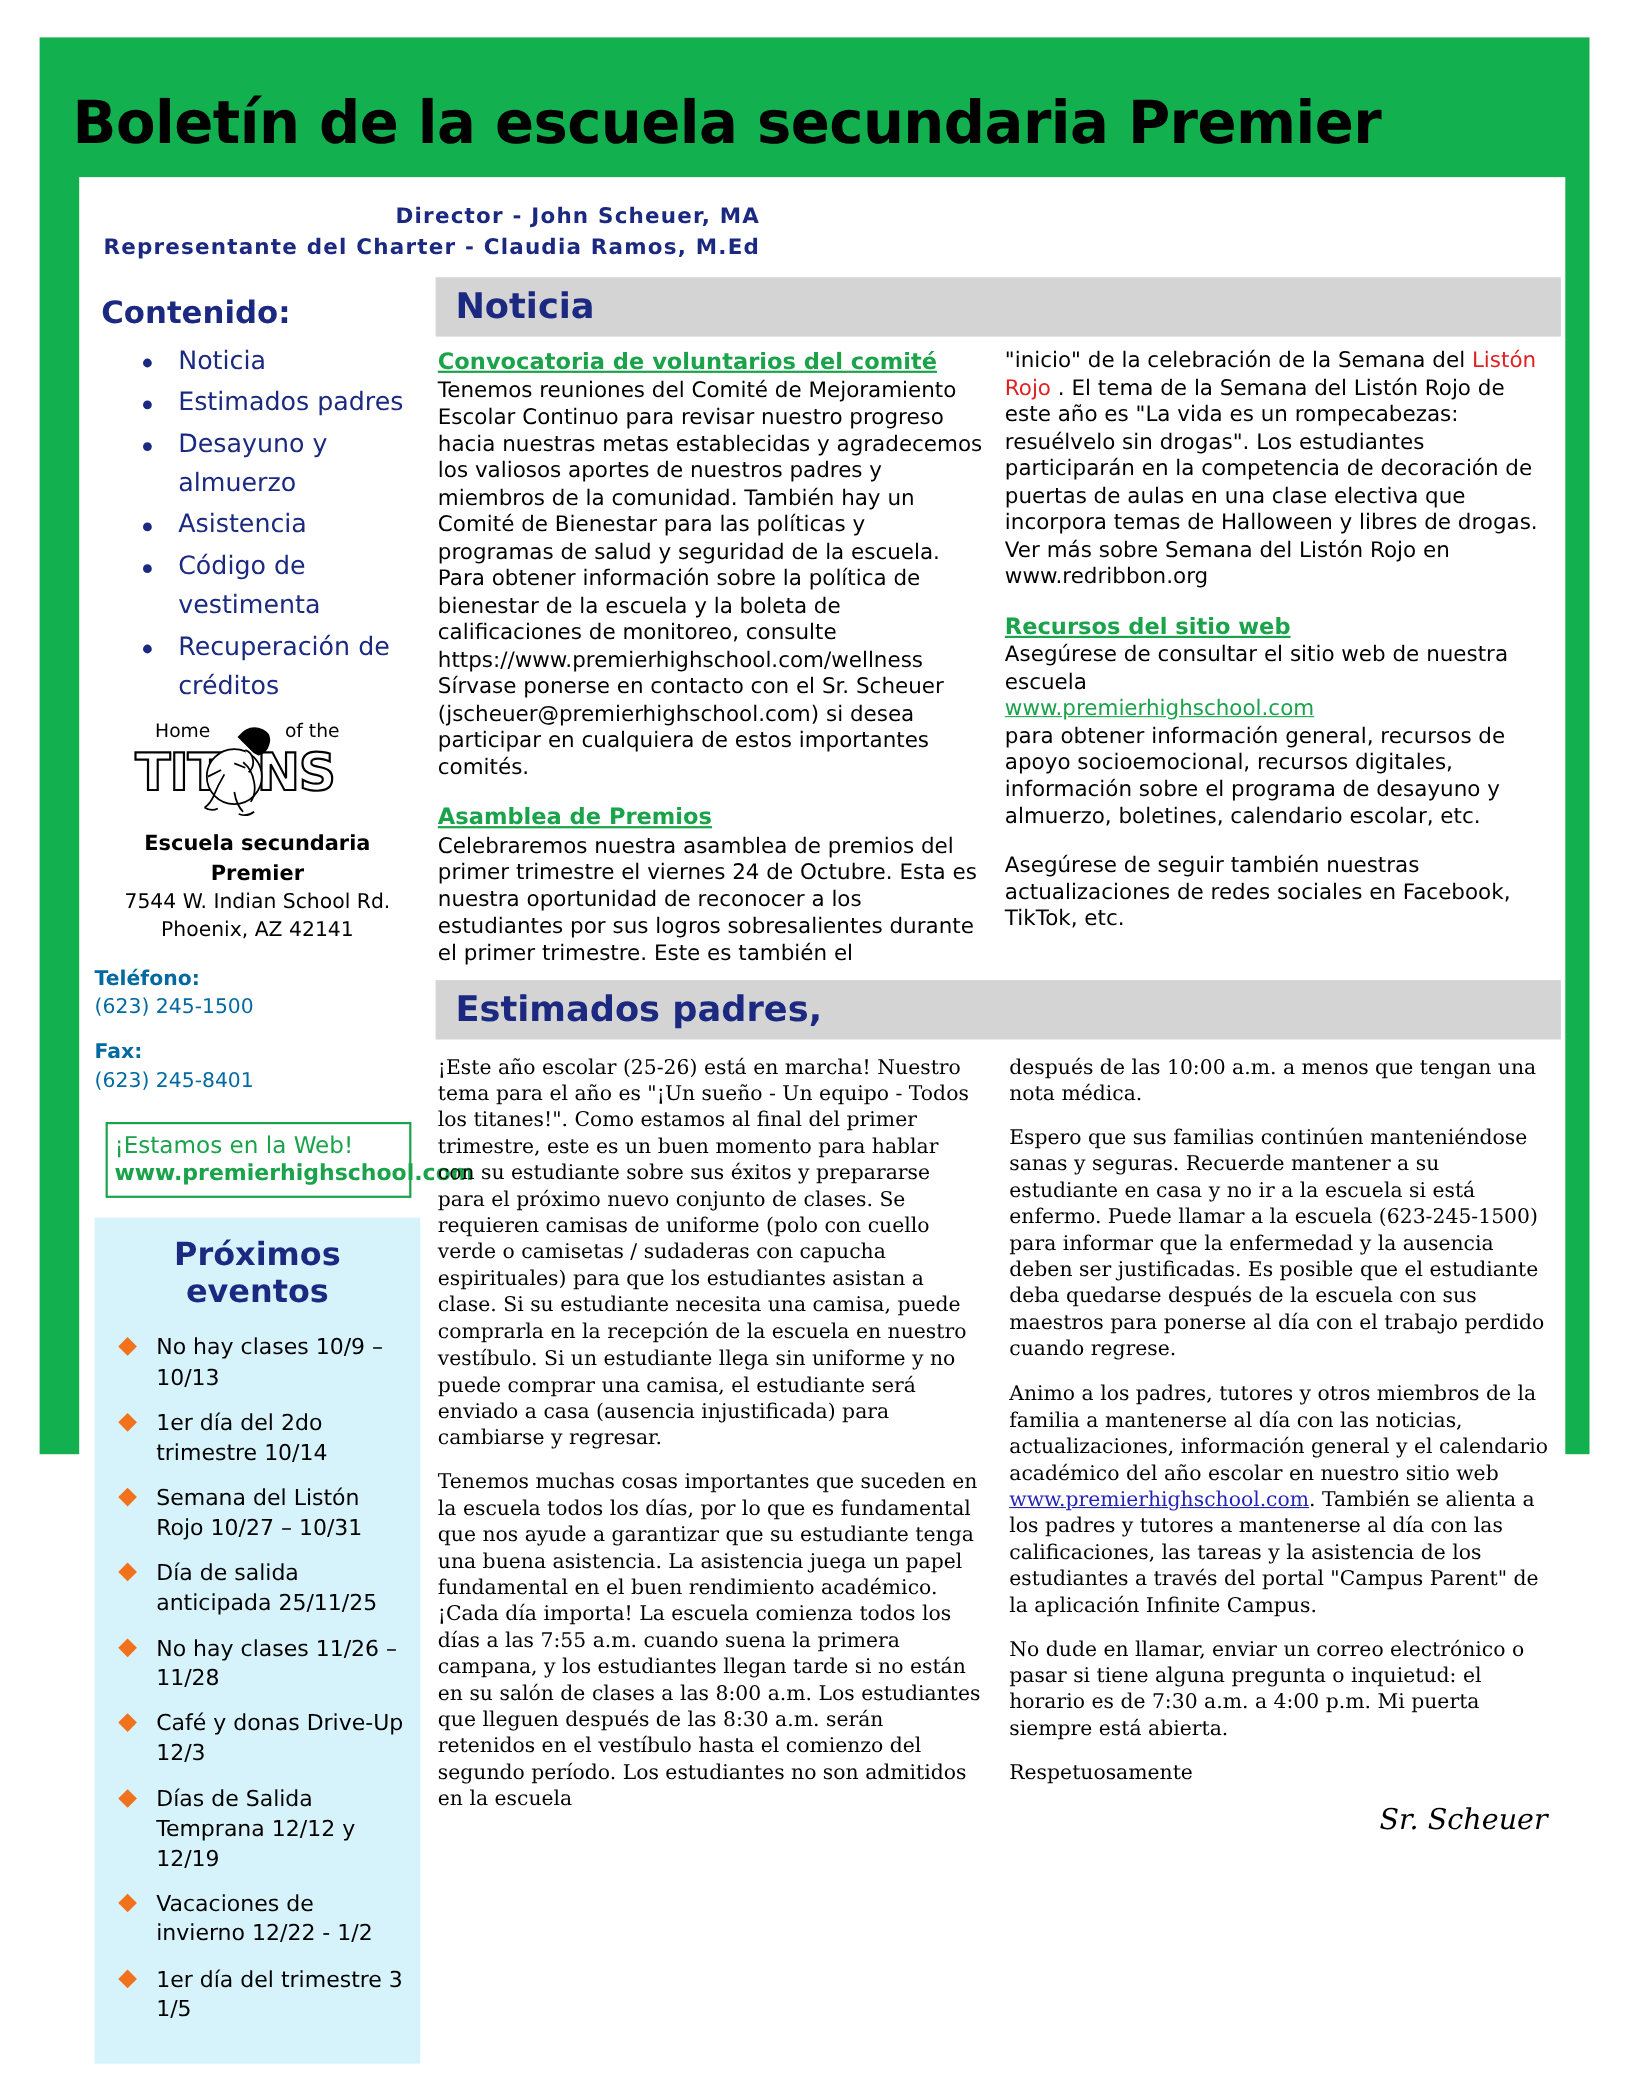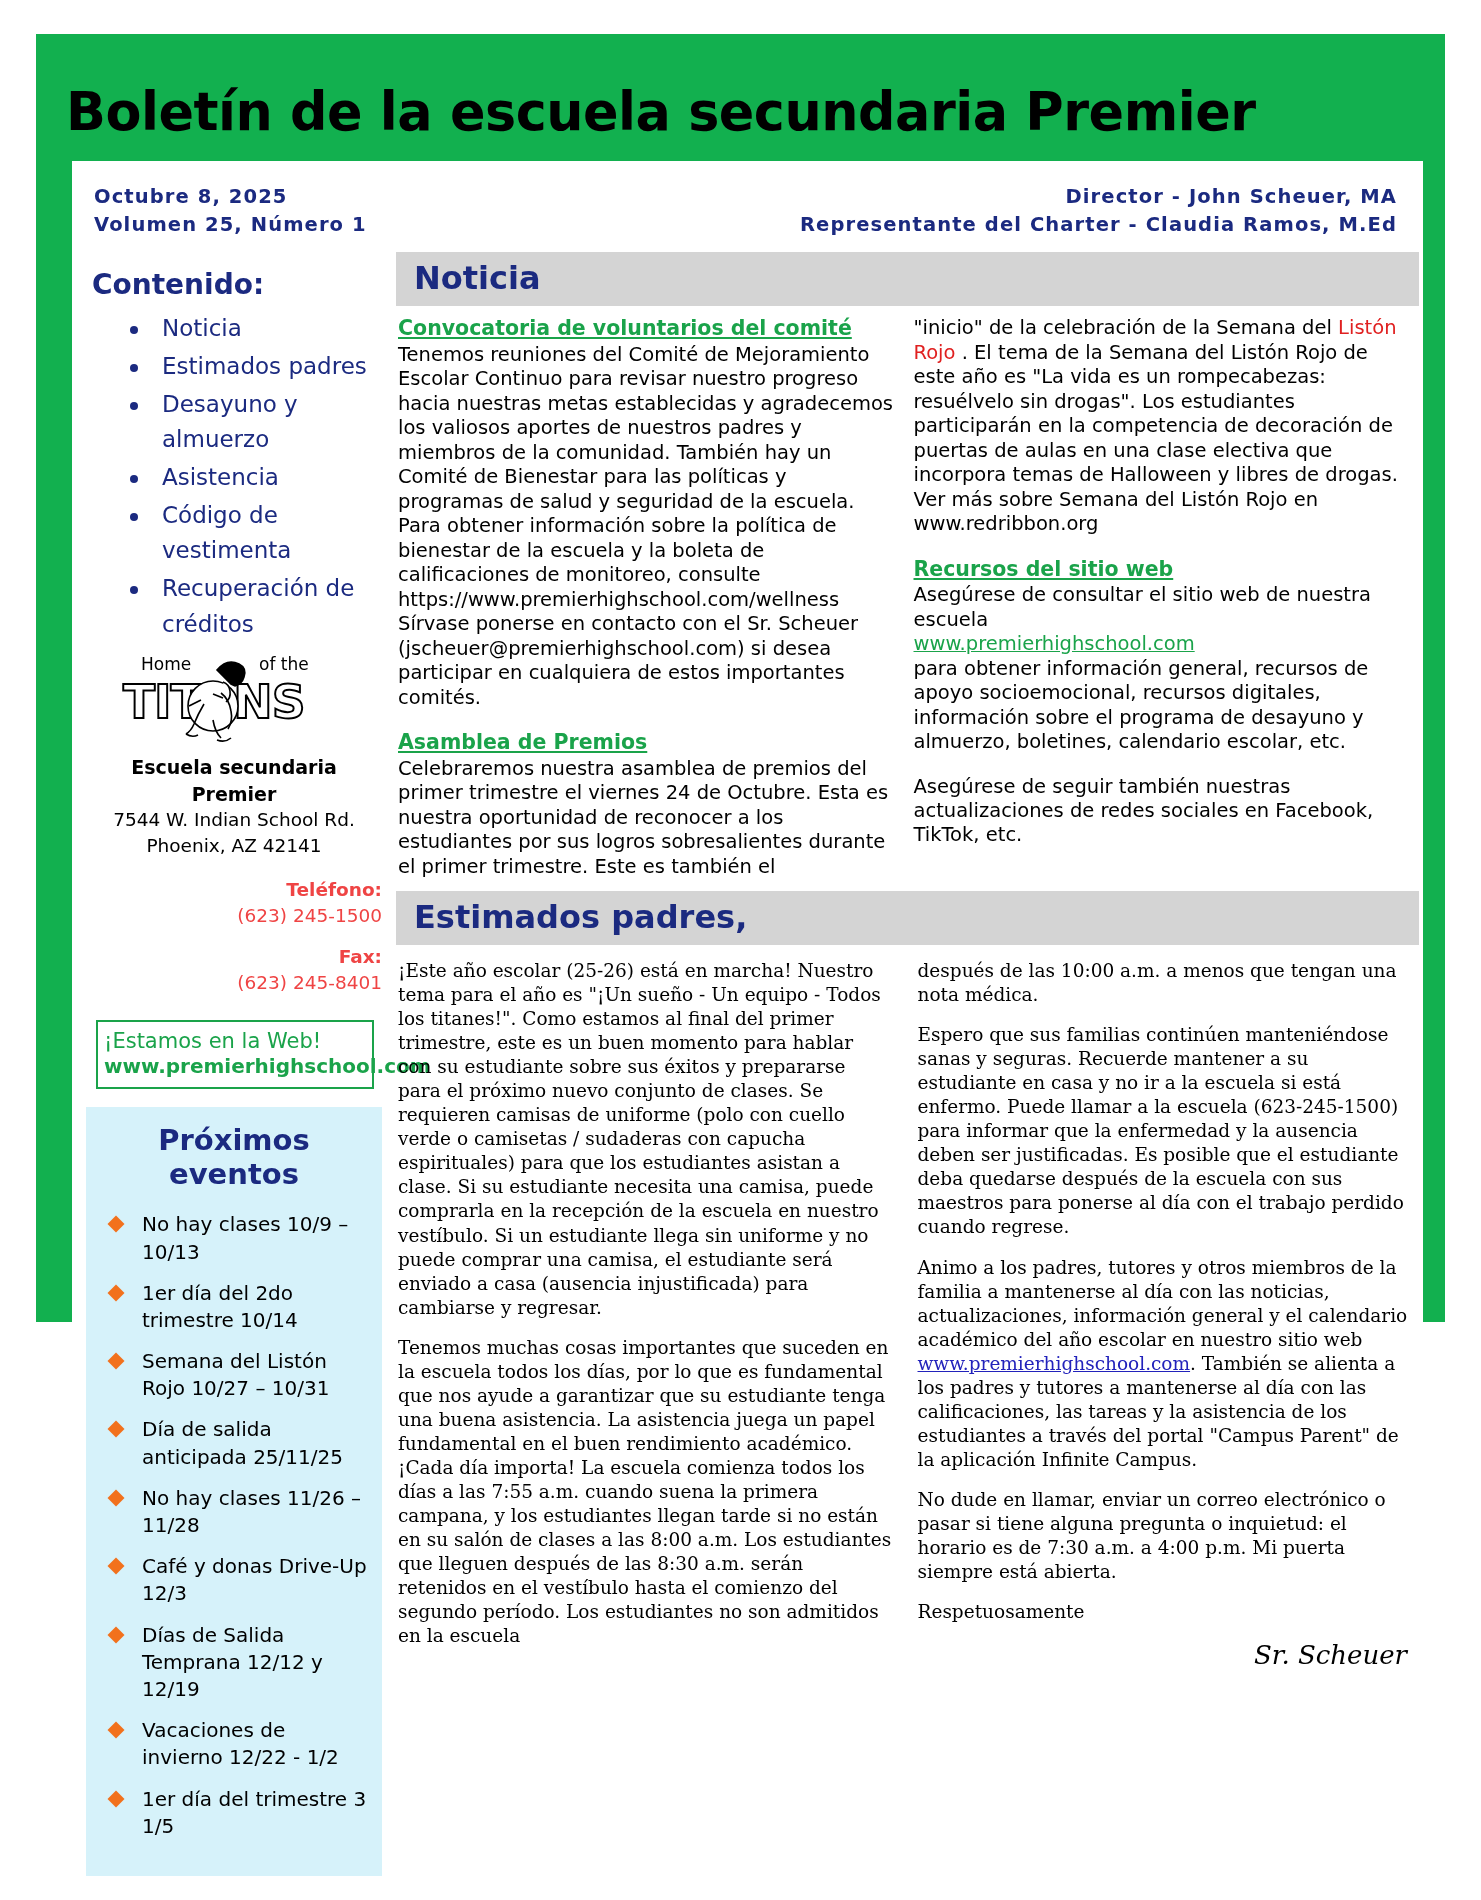--- a/index.html
+++ b/index.html
@@ -109,24 +109,24 @@
   .logo-box { width: 250px; }
   .addr {
     text-align: center;
     font-size: 18.5px;
     line-height: 1.4;
     color: #000;
     margin-top: 2px;
   }
   .addr .school { font-weight: bold; font-size: 19px; }
   .contact {
-    text-align: right;
+    text-align: left;
     font-size: 18.5px;
     line-height: 1.42;
-    color: #ef4444;
+    color: #0369a1;
     margin-top: 18px;
   }
   .contact b { font-weight: bold; }
   .contact .gap { display: block; height: 14px; }
 
   .web-box {
     margin: 24px 8px 0 10px;
     border: 2px solid #1aa34a;
     padding: 7px 6px 9px 6px;
     text-align: left;
@@ -239,24 +239,20 @@
 <div class="page">
   <div class="green-frame">
 
     <div class="masthead">
       <div class="masthead-title">Boletín de la escuela secundaria Premier</div>
     </div>
 
     <div class="sheet">
 
       <div class="info-row">
-        <div class="info-left">
-          <div>Octubre 8, 2025</div>
-          <div>Volumen 25, Número 1</div>
-        </div>
         <div class="info-right">
           <div>Director - John Scheuer, MA</div>
           <div>Representante del Charter - Claudia Ramos, M.Ed</div>
         </div>
       </div>
 
       <div class="main-grid">
 
         <div class="sidebar">
 

